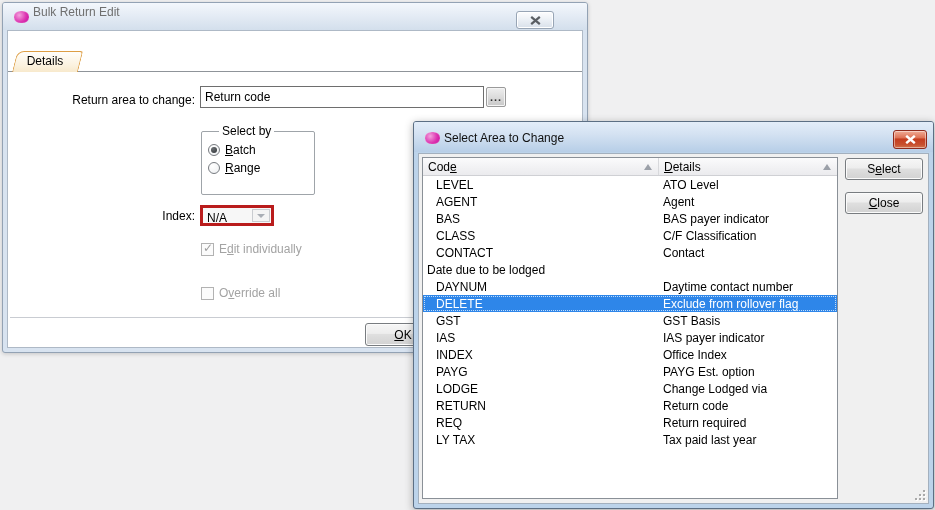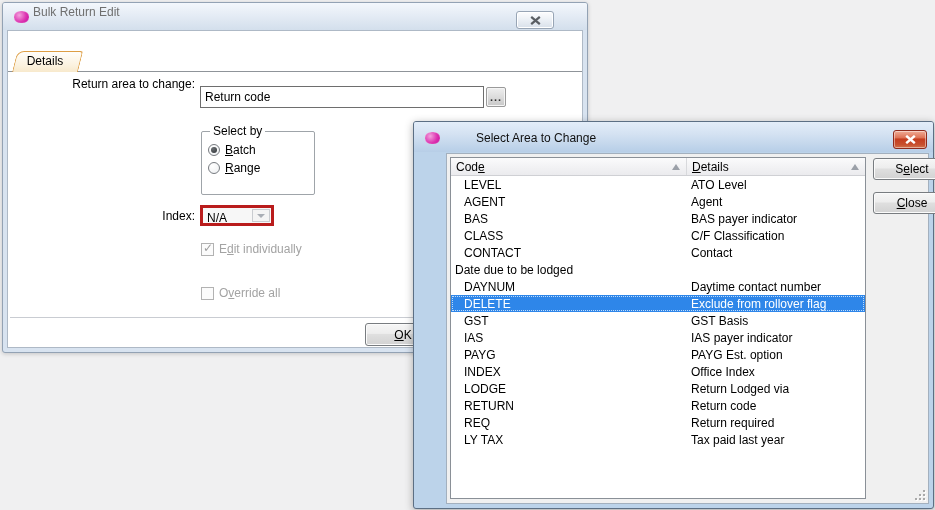--- a/index.html
+++ b/index.html
@@ -31,21 +31,21 @@
   .win-inactive .titlebar {
     height:27px;
     background:linear-gradient(180deg,#F3F7FC 0%,#E5ECF5 45%,#D3DFEC 100%);
   }
   .win-active .titlebar {
     height:30px;
     background:linear-gradient(180deg,#E3EDF9 0%,#D4E2F2 40%,#B7CEE7 100%);
   }
   .title-text { position:absolute; left:30px; top:2px; font-size:12px; white-space:nowrap; }
   .win-inactive .title-text { color:#6F6F6F; }
-  .win-active .title-text { color:#101010; top:9px;margin-left:32px; }
+  .win-active .title-text { color:#101010; top:9px; }
   .app-icon {
     position:absolute; left:11px; top:8px; width:15px; height:12px;
     border-radius:45%;
     background:radial-gradient(circle at 35% 35%, #F3A2DD 0%, #DC33B0 55%, #C1059B 100%);
     box-shadow:0 0 1px rgba(255,255,255,.8) inset;
   }
   .win-active .app-icon { top:10px; }
 
   .close-btn {
     position:absolute; border-radius:3px; cursor:default;
@@ -64,21 +64,21 @@
     box-shadow:0 0 0 1px rgba(255,255,255,.45) inset;
   }
 
   .win-body { position:absolute; }
   .win-inactive .win-body {
     left:4px; right:4px; top:27px; bottom:4px;
     background:#FFFFFF; border:1px solid #AEB9C6;
   }
   .win-active .win-body {
     left:4px; right:4px; top:31px; bottom:4px;
-    background:#F0F0F0; border:1px solid #A3B0BE;margin-left:28px;
+    background:#F0F0F0; border:1px solid #A3B0BE;
   }
 
   
   .tab {
     position:absolute; left:4px; top:20px; width:66px; height:21px; z-index:3;
   }
   .tab::before {
     content:""; position:absolute; inset:0;
     background:linear-gradient(180deg,#FFFEFB 0%,#FBF1DD 70%,#F8E9CC 100%);
     border:1px solid #DD9E45; border-bottom:none;
@@ -102,21 +102,21 @@
     background:linear-gradient(180deg,#EFEFEF 0%,#DCDCDC 50%,#C8C8C8 100%);
     box-shadow:0 0 0 1px #F5F5F5 inset;
     font-weight:bold; font-size:11px; line-height:14px; color:#303030;
     letter-spacing:1px;
   }
 
   .groupbox {
     position:absolute; left:193px; top:93px; width:114px; height:71px;
     border:1px solid #9FA4A9; border-radius:2px; padding:2px 6px;
   }
-  .groupbox legend { font-size:12px; padding:0 3px; margin-left:2px; color:#000; }
+  .groupbox legend { font-size:12px; padding:0 3px; margin-left:11px; color:#000; }
   .radio-row { display:flex; align-items:center; height:17px; margin-top:1px; }
   .radio {
     width:12px; height:12px; border:1px solid #777B80; border-radius:50%;
     background:radial-gradient(circle at 35% 30%, #FFFFFF 0%, #EDEFF1 100%);
     margin-right:5px; position:relative; flex:0 0 auto;
   }
   .radio.on::after {
     content:""; position:absolute; left:2px; top:2px; width:6px; height:6px;
     border-radius:50%; background:radial-gradient(circle at 35% 30%, #6B6F73, #2F3336);
   }
@@ -212,21 +212,21 @@
           <path d="M1.2 0.8 L9.8 8.2 M9.8 0.8 L1.2 8.2" stroke="#5A5E63" stroke-width="2.2" fill="none"></path>
         </svg>
       </button>
     </div>
     <div class="win-body">
       <div class="tab">
         <span class="tab-label">Details</span>
       </div>
       <div class="tab-line"></div>
 
-      <div class="lbl lbl-right" style="left:0;width:187px;top:46px;padding-left:21px;">Return area to change:</div>
+      <div class="lbl lbl-right" style="left:0;width:187px;top:62px;padding-left:21px;">Return area to change:</div>
       <input class="textbox" type="text" readonly="" value="Return code" style="">
       <button class="browse-btn">...</button>
 
       <fieldset class="groupbox">
         <legend>Select by</legend>
         <div class="radio-row">
           <span class="radio on"></span>
           <span><u>B</u>atch</span>
         </div>
         <div class="radio-row">
@@ -318,30 +318,30 @@
             </div>
             <div class="lv-row">
               <span class="lv-cell-code">GST</span>
               <span class="lv-cell-details">GST Basis</span>
             </div>
             <div class="lv-row">
               <span class="lv-cell-code">IAS</span>
               <span class="lv-cell-details">IAS payer indicator</span>
             </div>
             <div class="lv-row">
+              <span class="lv-cell-code">INDEX</span>
+              <span class="lv-cell-details">Office Index</span>
+            </div>
+            <div class="lv-row">
               <span class="lv-cell-code">PAYG</span>
               <span class="lv-cell-details">PAYG Est. option</span>
             </div>
             <div class="lv-row">
-              <span class="lv-cell-code">INDEX</span>
-              <span class="lv-cell-details">Office Index</span>
-            </div>
-            <div class="lv-row">
               <span class="lv-cell-code">LODGE</span>
-              <span class="lv-cell-details">Return Lodged via</span>
+              <span class="lv-cell-details">Change Lodged via</span>
             </div>
             <div class="lv-row">
               <span class="lv-cell-code">RETURN</span>
               <span class="lv-cell-details">Return code</span>
             </div>
             <div class="lv-row">
               <span class="lv-cell-code">REQ</span>
               <span class="lv-cell-details">Return required</span>
             </div>
             <div class="lv-row">

